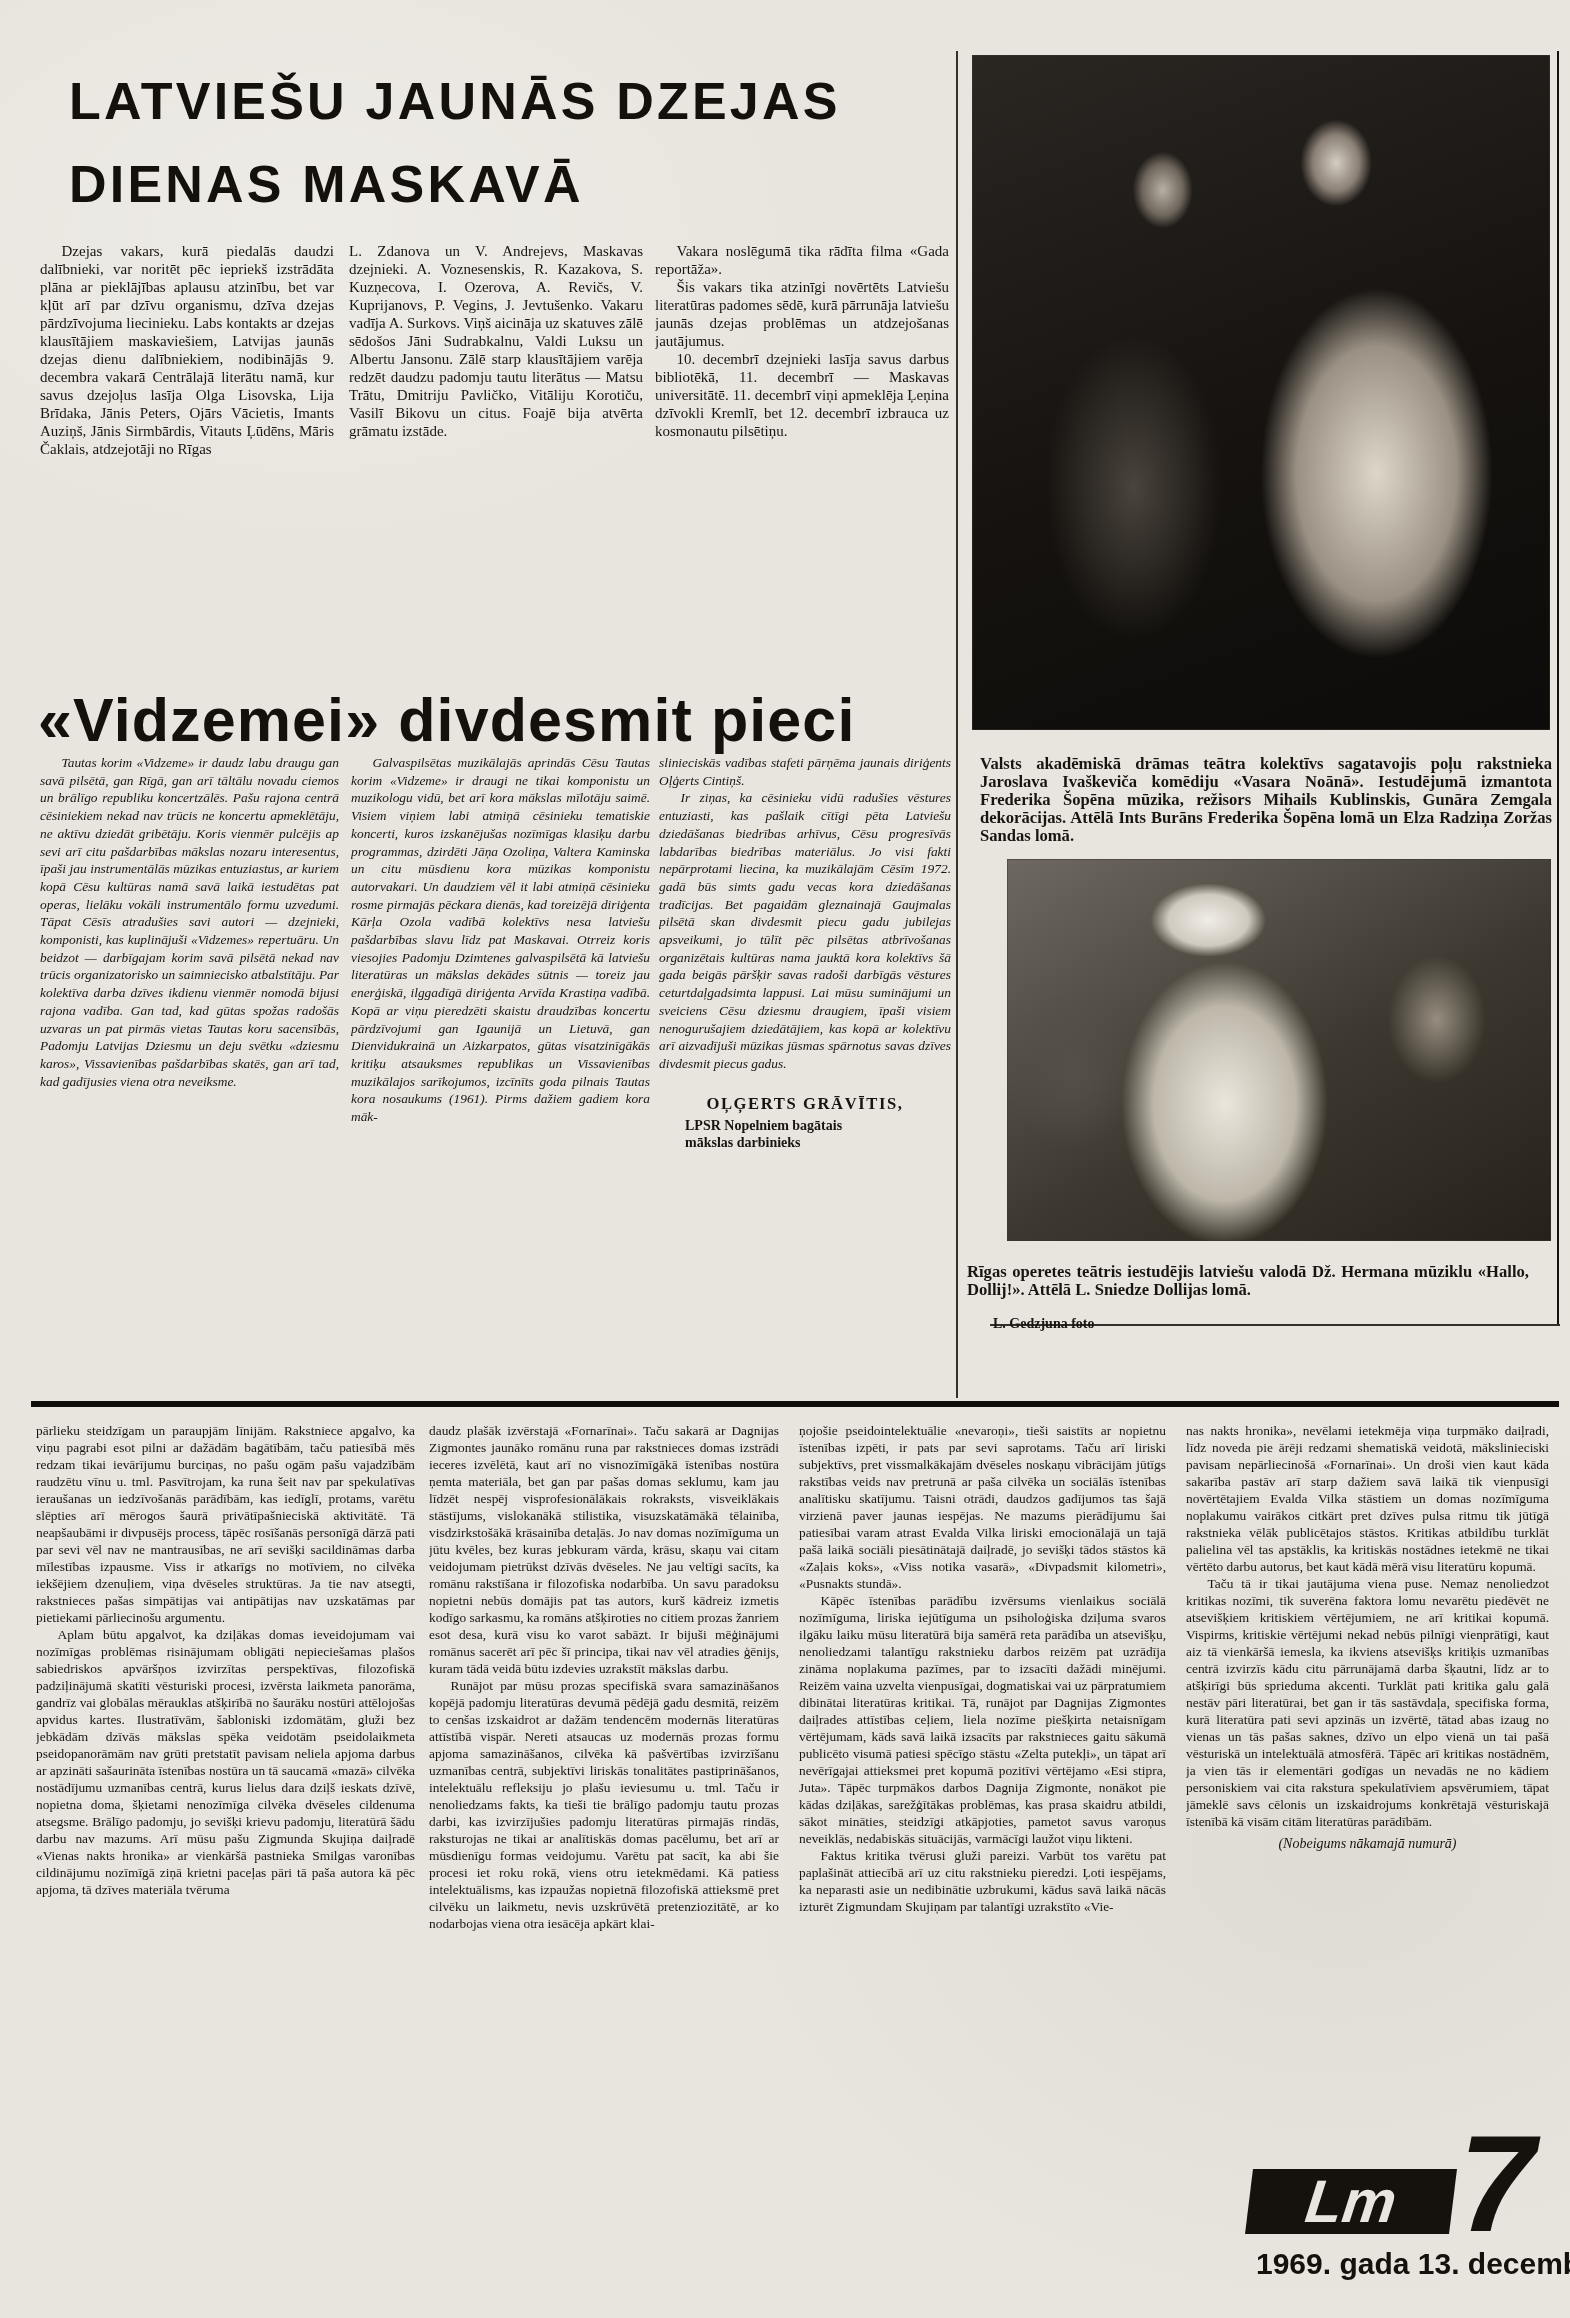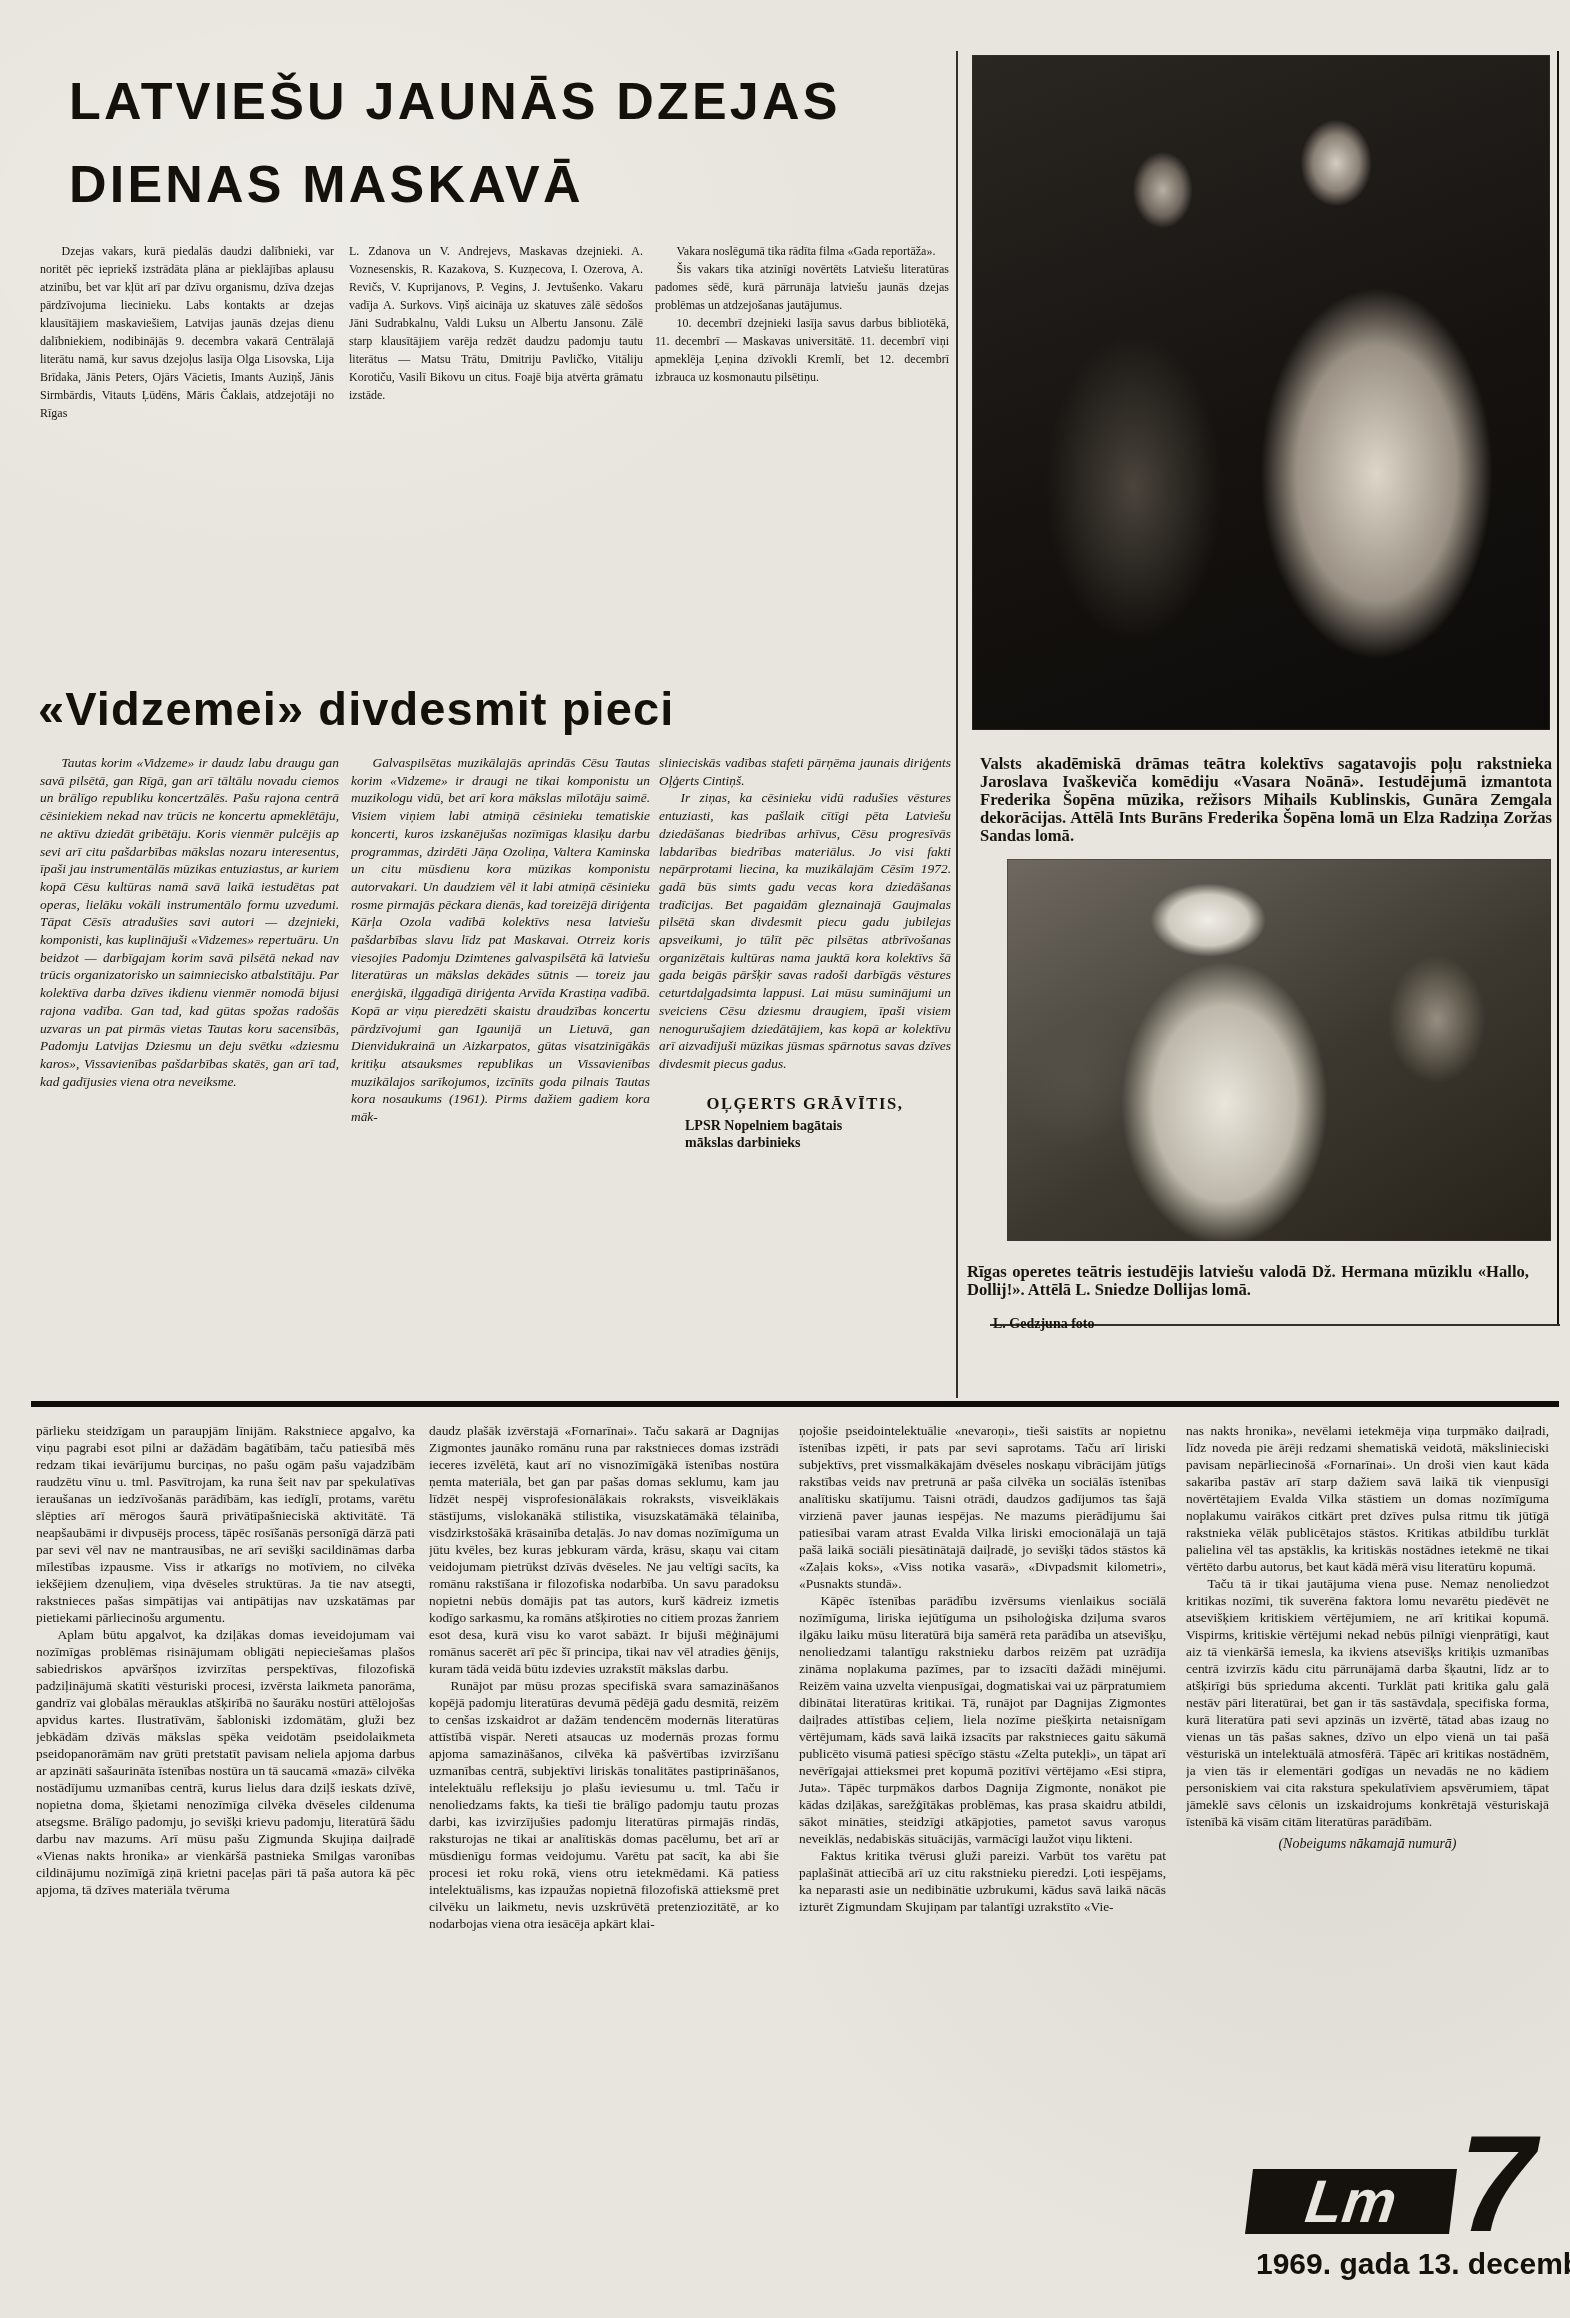--- a/index.html
+++ b/index.html
@@ -15,21 +15,21 @@
   }
   .abs{position:absolute;}
   
   .a1-head{
     left:69px; top:60px;
     font-family:"Liberation Sans", sans-serif;
     font-weight:700; font-size:52px; line-height:83px;
     letter-spacing:3.2px; color:#14110d; white-space:nowrap;
   }
   .colbase{ text-align:justify; overflow:hidden; }
-  .a1col{ top:242px; height:371px; font-size:12px; line-height:18px; }
+  .a1col{ top:242px; height:371px; font-size:15px; line-height:18px; }
   .a1c1{ left:40px;   width:294px; }
   .a1c2{ left:349px;  width:294px; }
   .a1c3{ left:655px; width:294px; }
   .para{ margin:0; text-indent:21.5px; }
   .cont .para:first-child{ text-indent:0; }
   
   .vrule{ left:956px; top:51px; width:1.6px; height:1347px; background:#35302a; }
   .boxrule-r{ left:1557px; top:51px; width:2.1px; height:1275px; background:#14110d; }
   .boxrule-b{ left:990px; top:1324px; width:570px; height:1.6px; background:#35302a; }
   .photo{ box-shadow:0 0 0 0.5px #3a352e inset; }
@@ -52,21 +52,21 @@
       linear-gradient(150deg, #6e6860 0%, #3c382f 55%, #262119 100%);
   }
   .caption{ font-weight:700; font-size:16.6px; line-height:18px; text-align:justify; }
   .cap1{ left:980px; top:738px; width:572px; }
   .cap2{ left:967px; top:1246px; width:562px; }
   .credit{ left:993px; top:1302px; width:531px; font-weight:700; font-size:14px; text-align:left; }
   
   .a2-head{
     left:38px; top:636px;
     font-family:"Liberation Sans", sans-serif;
-    font-weight:700; font-size:47px; line-height:67px;
+    font-weight:700; font-size:61px; line-height:67px;
     letter-spacing:1.1px; color:#14110d; white-space:nowrap;
   }
   .a2col{ top:754px; height:628px; font-style:italic; font-size:13.4px; line-height:17.7px; }
   .a2c1{ left:40px;   width:299px; }
   .a2c2{ left:351px;  width:299px; }
   .a2c3{ left:659px; width:292px; height:638px; }
   .sig{ margin:22px 0 0 0; font-style:normal; font-weight:700; font-size:16.6px; letter-spacing:1.6px; text-align:center; text-indent:0; }
   .sigtitle{ margin:4.3px 0 0 26px; font-style:normal; font-weight:700; font-size:14px; line-height:17.7px; text-align:left; text-indent:0; }
   
   .thick-rule{ left:31px; top:1401px; width:1528px; height:5.9px; background:#0f0d0a; }

